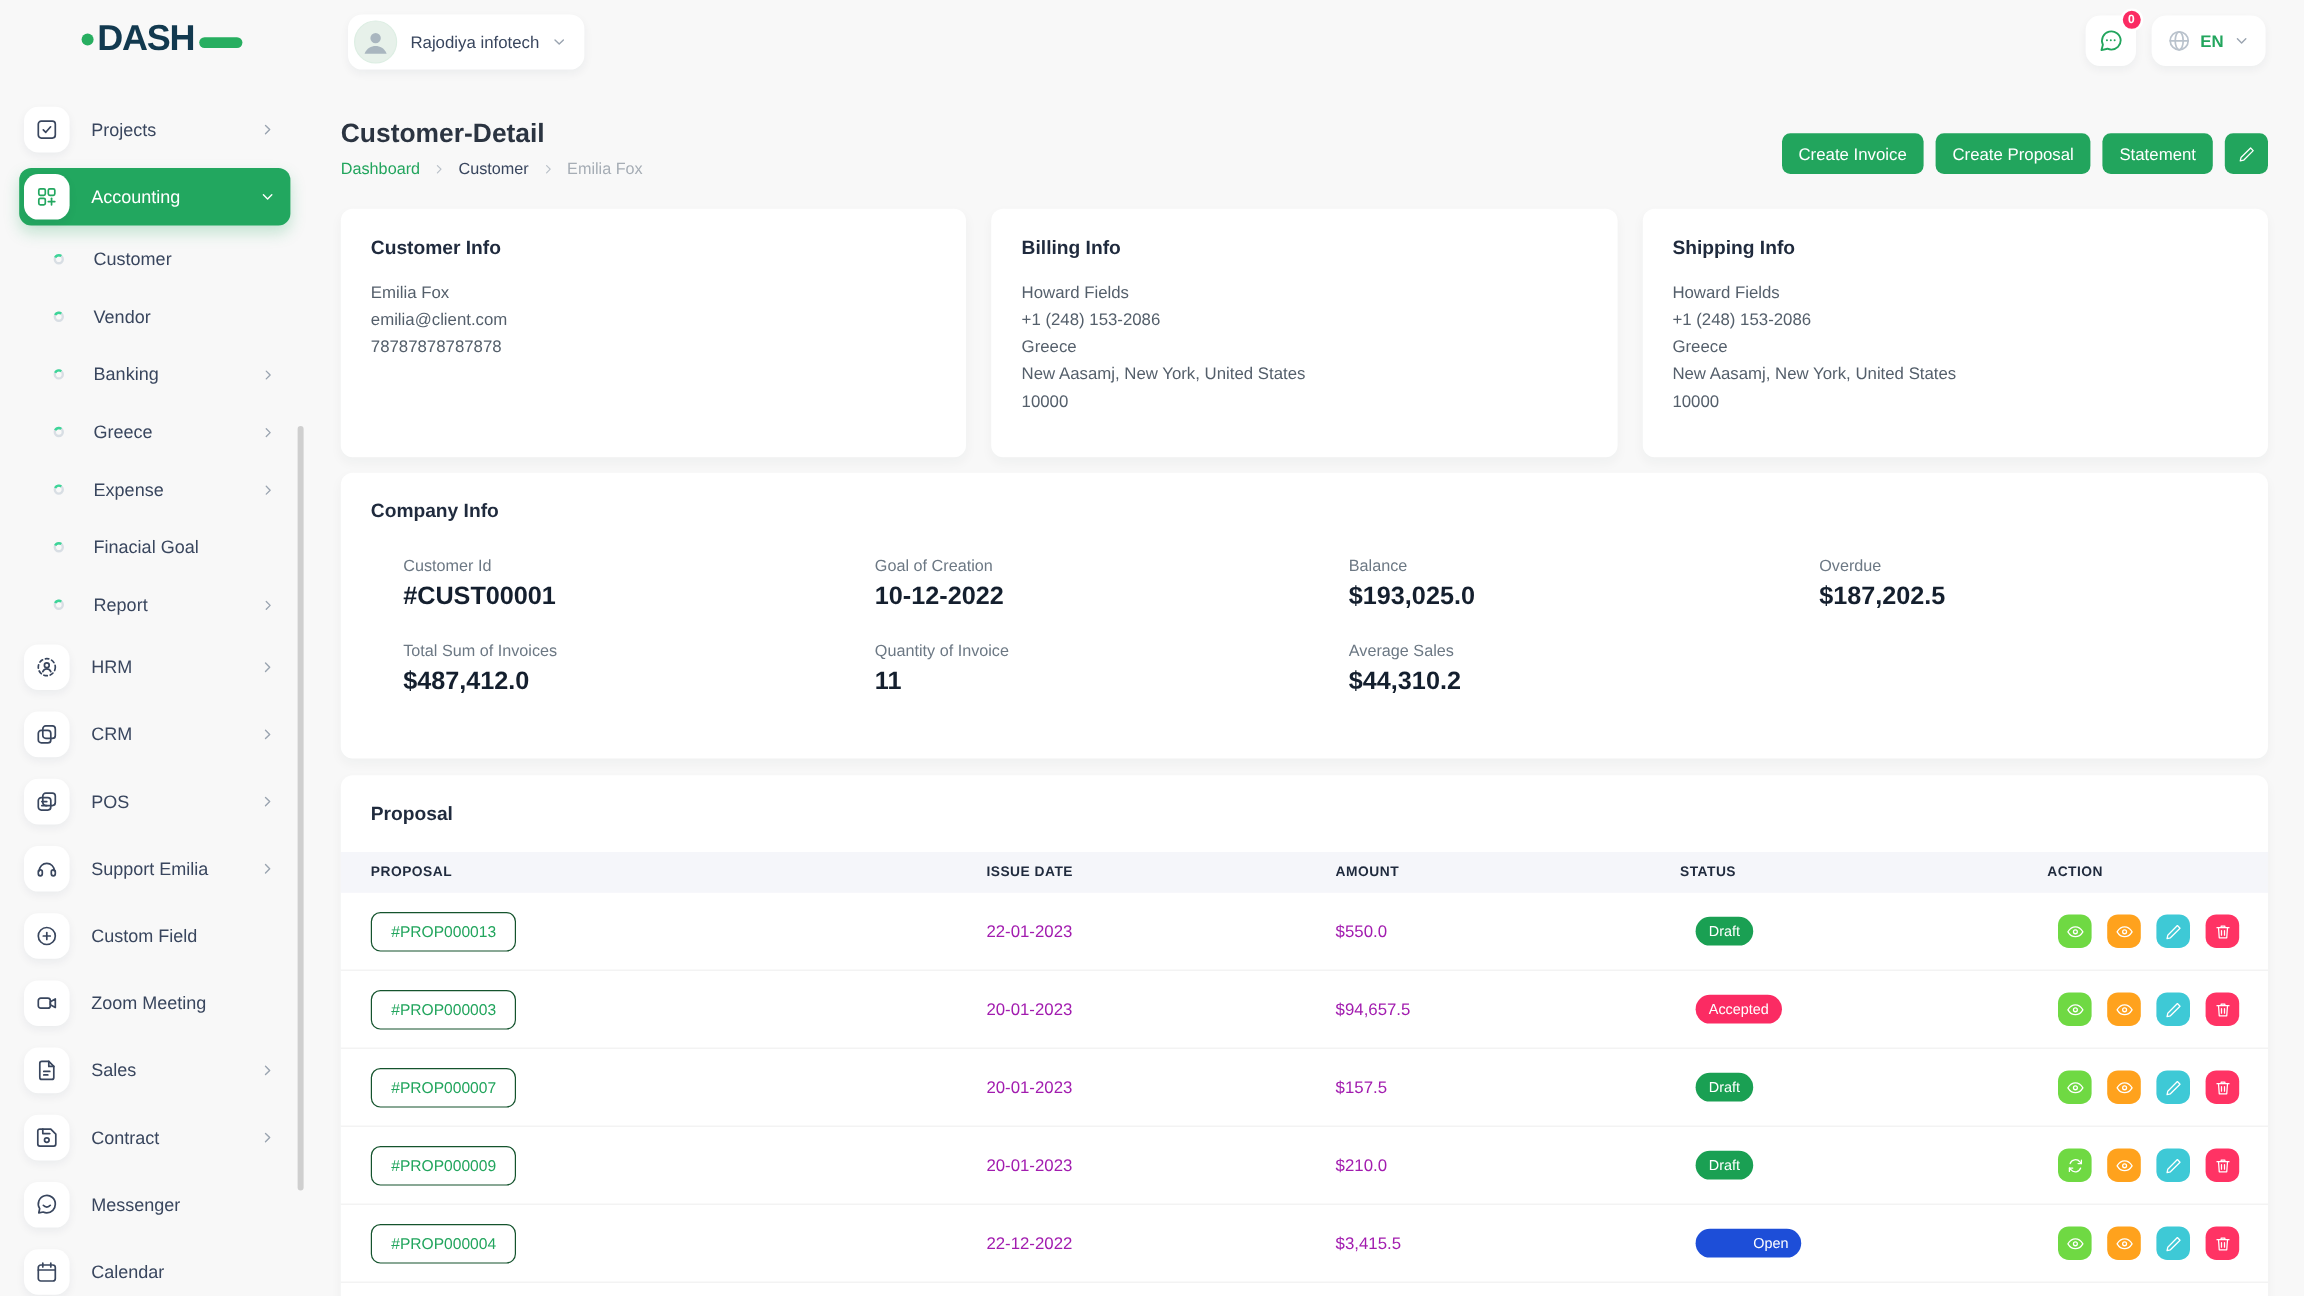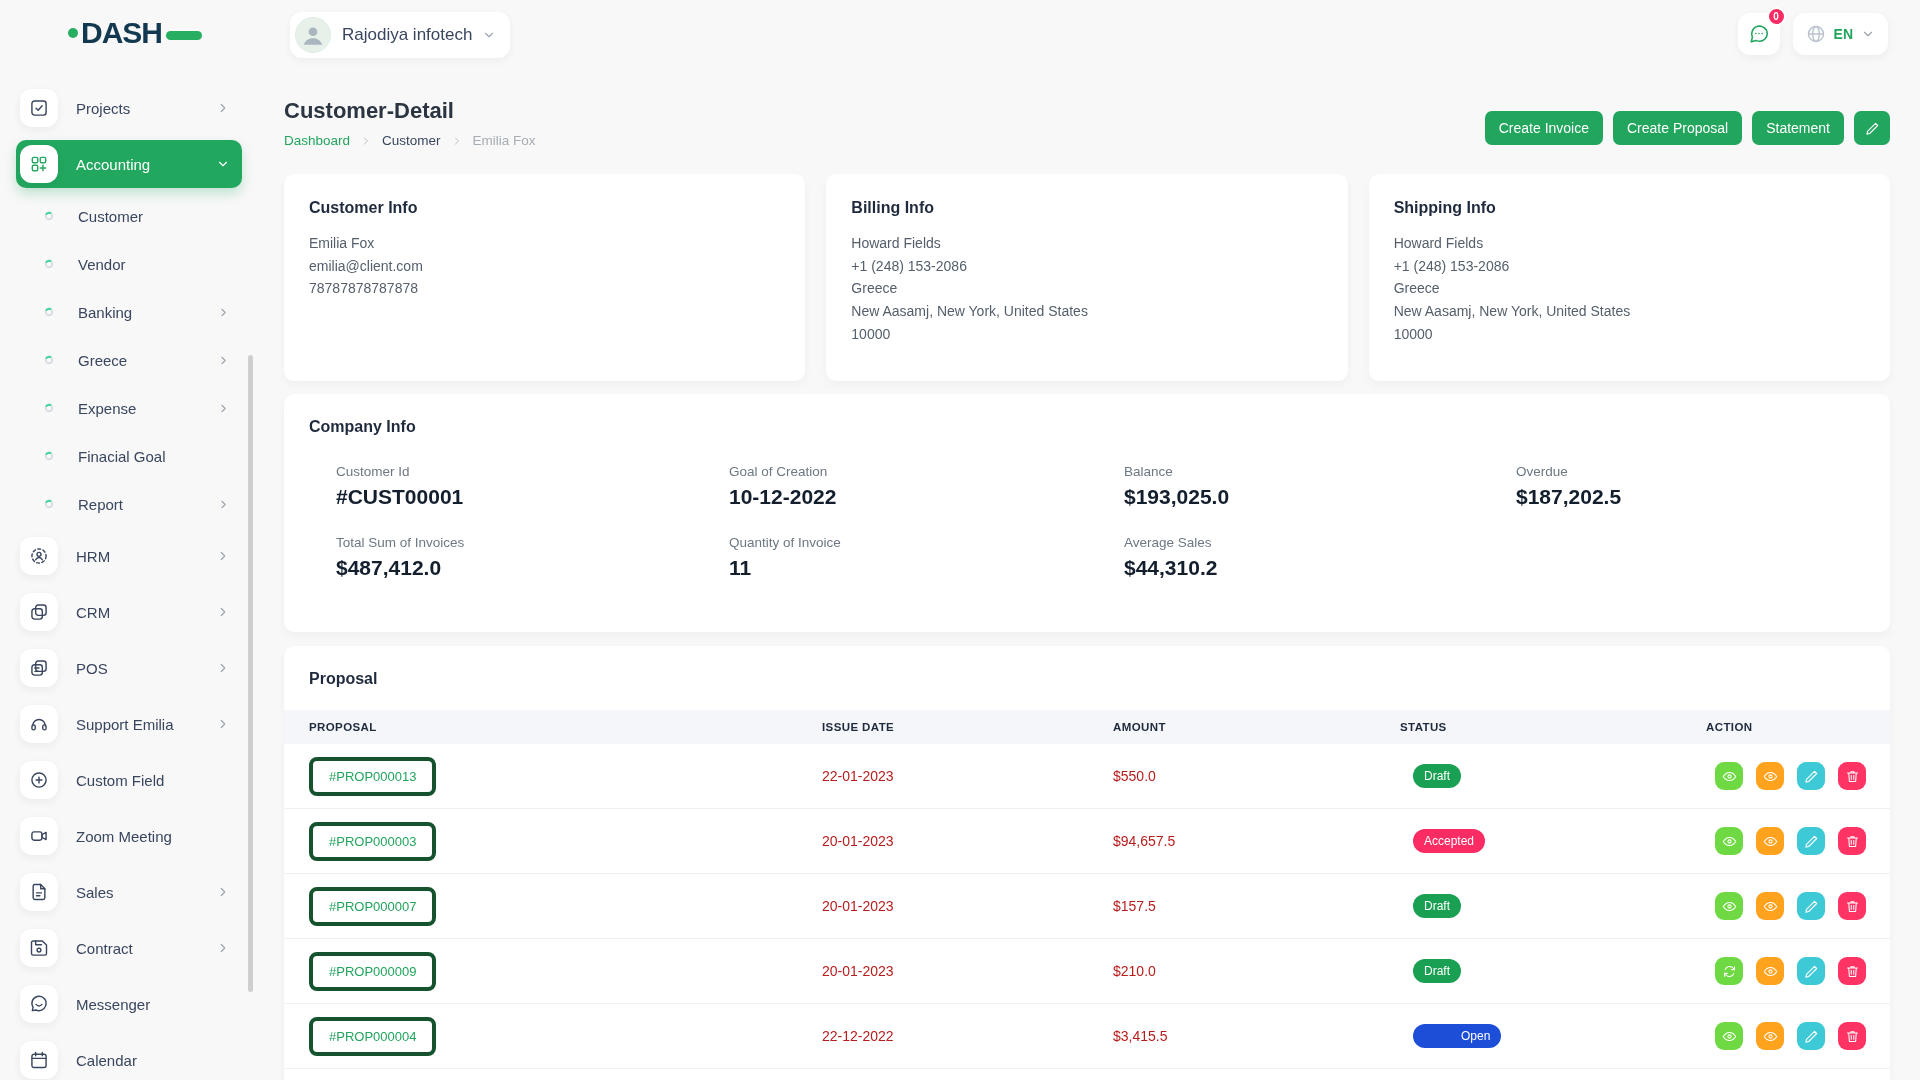--- a/index.html
+++ b/index.html
@@ -11,21 +11,21 @@
   .logo { position:absolute; left:68px; top:16px; display:flex; align-items:center; cursor:pointer; }
   .logo-dot { width:10px; height:10px; border-radius:50%; background:#27ae60; margin-right:3px; }
   .logo-text { font-size:30px; font-weight:900; letter-spacing:-1px; color:#12394f; }
   .logo-dash { width:36px; height:9px; border-radius:5px; background:#27ae60; margin-left:4px; margin-top:4px; }
 
   .company-pill { position:absolute; left:290px; top:12px; height:46px; min-width:190px;
     background:#fff; border-radius:12px; box-shadow:0 3px 8px rgba(20,40,60,.05);
     display:flex; align-items:center; padding:5px 14px 5px 5px; cursor:pointer; }
   .avatar { width:36px; height:36px; border-radius:50%; background:#e7f1ea; border:1px solid #ddeee3;
     display:flex; align-items:center; justify-content:center; margin-right:11px; overflow:hidden; }
-  .company-name { font-size:17px; color:#39465e; margin-right:10px; }
+  .company-name { font-size:14px; color:#39465e; margin-right:10px; }
   .chev { color:#9aa4b0; display:inline-flex; }
   .chev svg { width:14px; height:14px; }
   .chev-down { transform:rotate(90deg); }
 
   .topbar-right { position:absolute; right:32px; top:13px; display:flex; align-items:center; gap:13px; }
   .notif-tile { position:relative; width:42px; height:42px; background:#fff; border-radius:12px;
     box-shadow:0 3px 8px rgba(20,40,60,.05); display:flex; align-items:center; justify-content:center; cursor:pointer; }
   .notif-tile svg { width:22px; height:22px; color:#22a55d; }
   .notif-badge { position:absolute; top:-6px; right:-6px; min-width:19px; height:19px; border-radius:10px;
     background:#fb2b63; color:#fff; font-size:10px; font-weight:700; display:flex; align-items:center;
@@ -80,22 +80,22 @@
     padding-left:27px; row-gap:26px; }
   .field-label { font-size:13.5px; color:#6c7884; }
   .field-value { font-size:21px; font-weight:700; color:#141f2e; margin-top:6px; }
 
   .proposal-card { margin-top:14px; height:500px; padding-top:24px; }
   .proposal-title { font-size:16px; font-weight:700; color:#1f2a3d; padding-left:25px; }
   .ptable { margin-top:22px; }
   .trow { display:grid; grid-template-columns:513px 291px 287px 306px 1fr; align-items:center; padding-left:25px; }
   .thead { background:#f5f6fa; height:34px; font-size:11.5px; font-weight:700; color:#1f2a3d; letter-spacing:.4px; }
   .tbody-row { height:65px; border-bottom:1px solid #f0f0f0; }
-  .cell { font-size:14px; color:#b91c1c; }
-  .prop-id { display:inline-block; border:4px solid #14532d; color:#22a55d; font-size:13px; border-radius:8px;
+  .cell { font-size:14px; color:#a21caf; }
+  .prop-id { display:inline-block; border:1px solid #14532d; color:#22a55d; font-size:13px; border-radius:8px;
     padding:8px 16px; background:#fff; cursor:pointer; font-family:inherit; }
   .pill { display:inline-block; color:#fff; font-size:12px; padding:5px 11px; border-radius:12px;margin-left:13px; }
   .pill-draft { background:#1aa053; }
   .pill-accepted { background:#fb2b63; }
   .pill-open { background:#1d4ed8;padding-left:48px; }
   .actions-cell { display:flex; gap:13px; padding-left:9px; }
   .abtn { width:28px; height:28px; border-radius:9px; border:none; display:flex; align-items:center;
     justify-content:center; cursor:pointer; }
   .abtn svg { width:15px; height:15px; color:#fff; }
   .abtn-green { background:#6fd943; }

